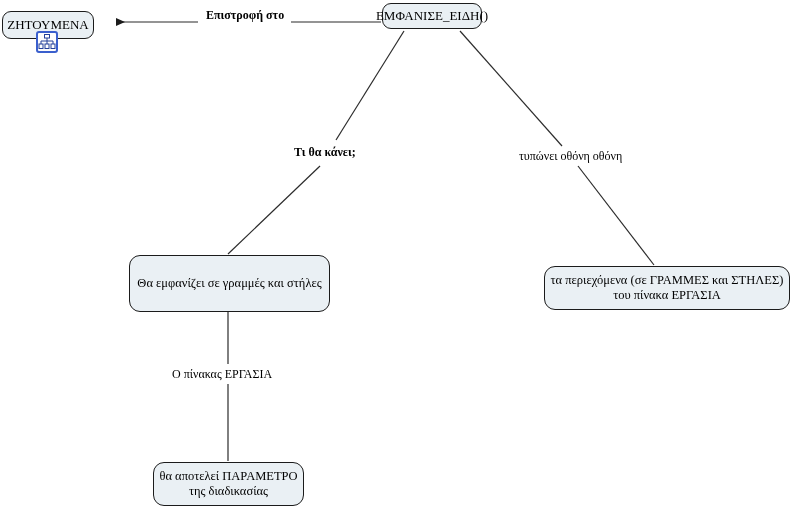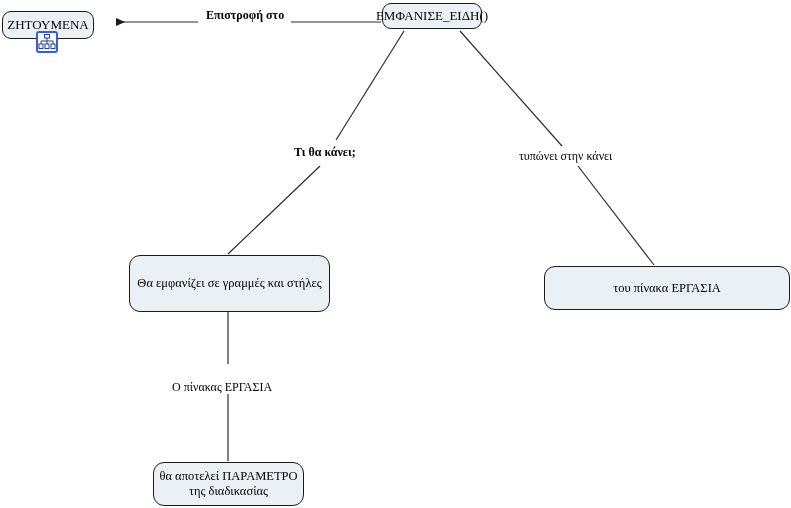--- a/index.html
+++ b/index.html
@@ -130,29 +130,30 @@
 
   <div class="node" id="node-emfanise">
     <span class="line">ΕΜΦΑΝΙΣΕ_ΕΙΔΗ()</span>
   </div>
 
   <div class="node" id="node-grammes">
     <span class="line">Θα εμφανίζει σε γραμμές και στήλες</span>
   </div>
 
   <div class="node" id="node-periexomena">
+    <span class="line">τα περιεχόμενα (σε ΓΡΑΜΜΕΣ και ΣΤΗΛΕΣ)</span>
     <span class="line">του πίνακα ΕΡΓΑΣΙΑ</span>
   </div>
 
   <div class="node" id="node-parametros">
     <span class="line">θα αποτελεί ΠΑΡΑΜΕΤΡΟ</span>
     <span class="line">της διαδικασίας</span>
   </div>
 
   <span class="edge-label" style="left:203px; top:8px;font-weight:bold;">Επιστροφή στο</span>
 
   <span class="edge-label" style="left:291px; top:145px;font-weight:bold;">Τι θα κάνει;</span>
 
-  <span class="edge-label" style="left:516px; top:149px;">τυπώνει στην κάνει</span>
+  <span class="edge-label" style="left:516px; top:149px;">τυπώνει οθόνη οθόνη</span>
 
-  <span class="edge-label" style="left:169px; top:380px;">Ο πίνακας ΕΡΓΑΣΙΑ</span>
+  <span class="edge-label" style="left:169px; top:367px;">Ο πίνακας ΕΡΓΑΣΙΑ</span>
 
 </div>
 
 </body></html>

